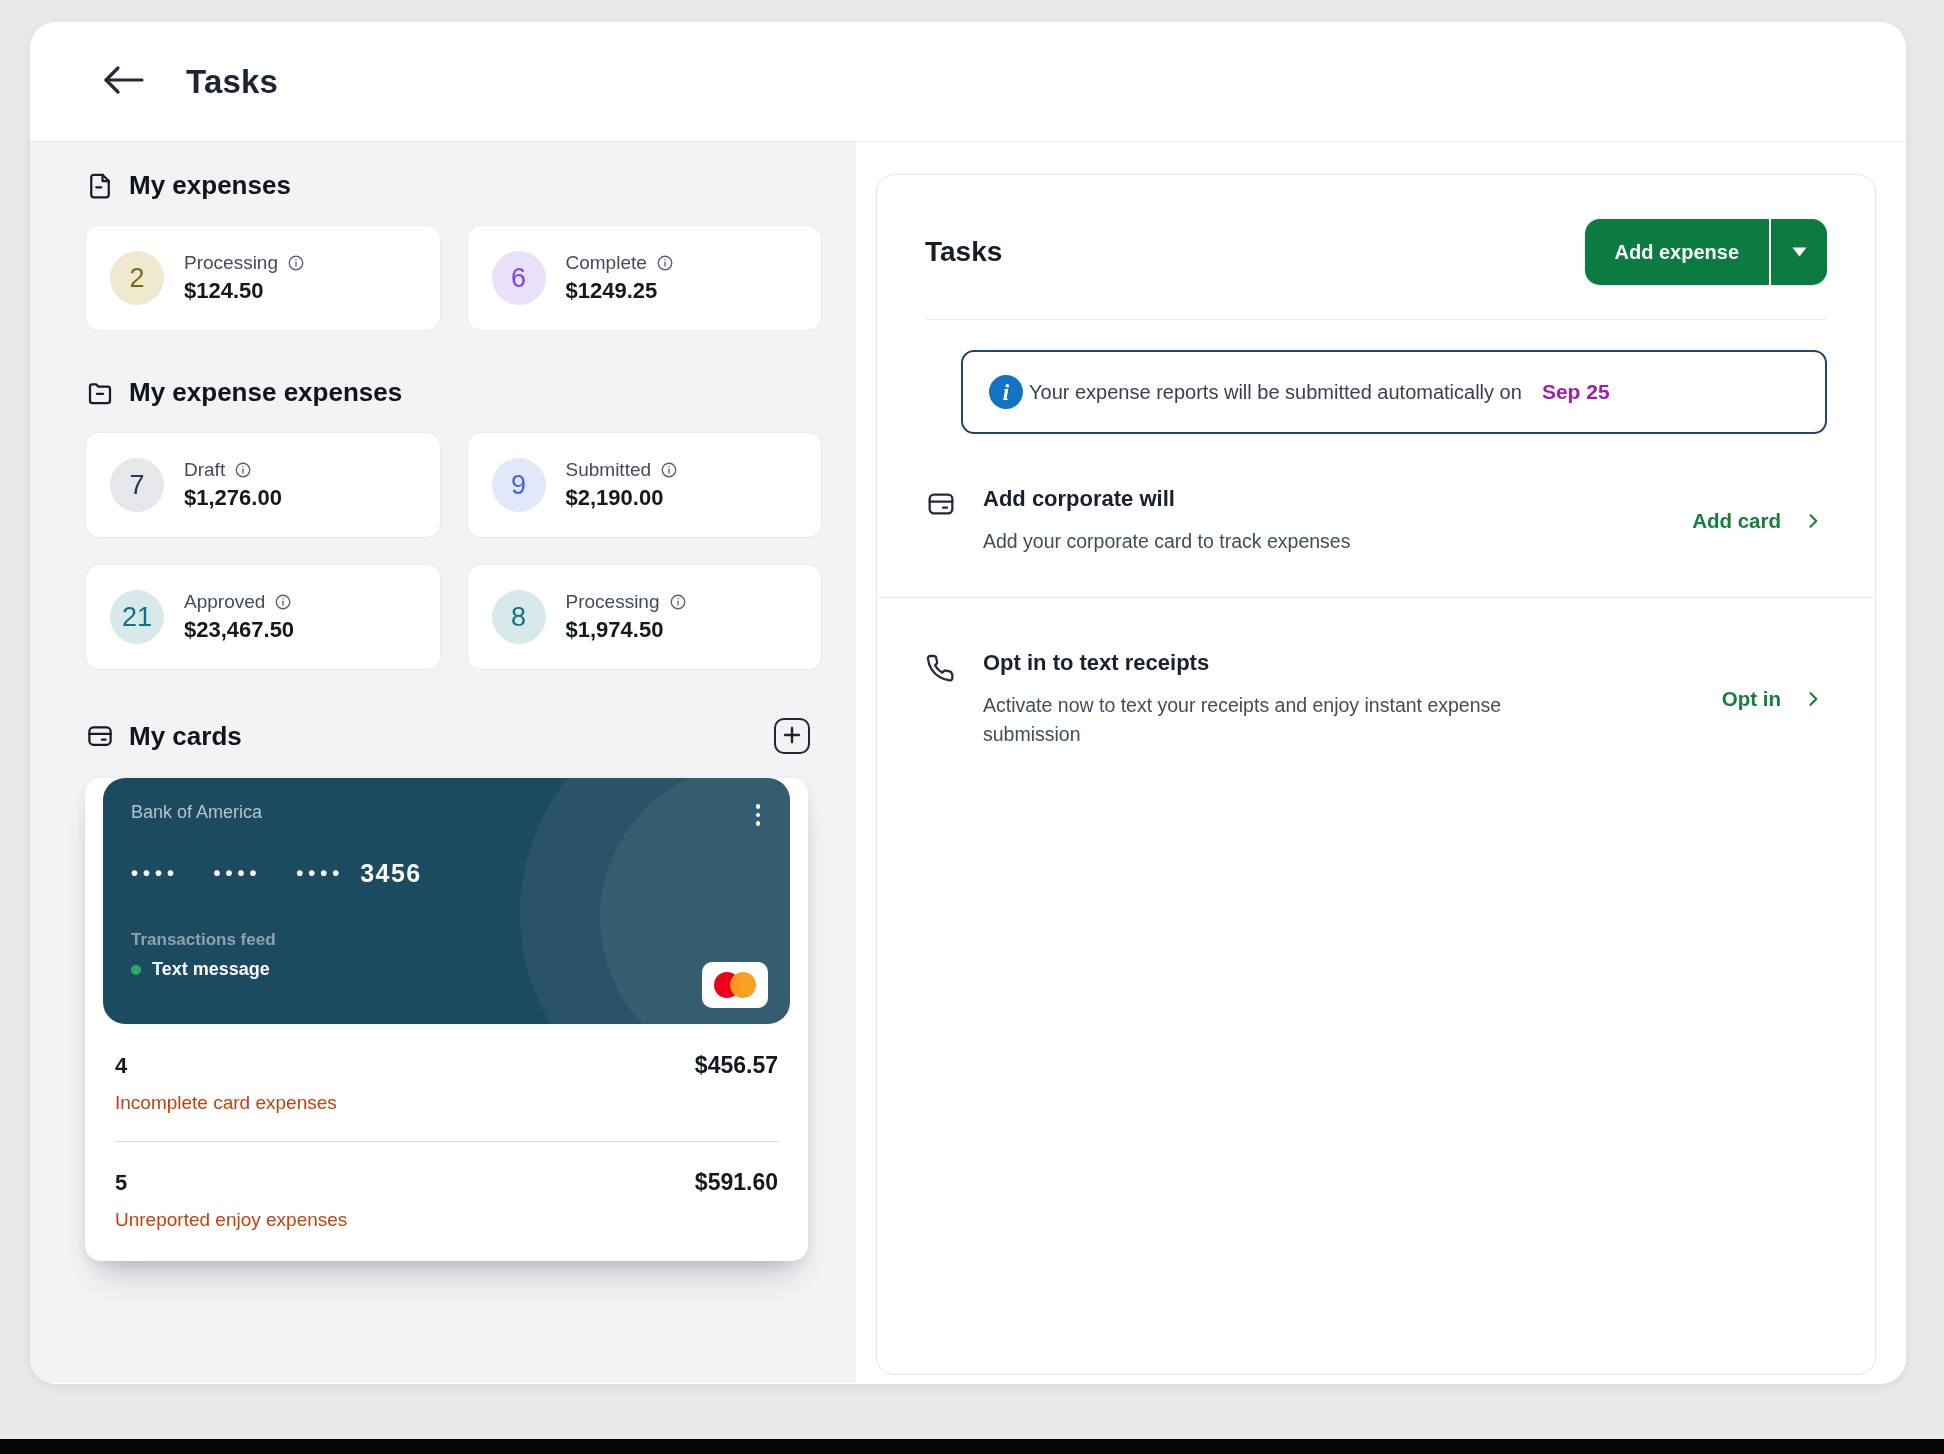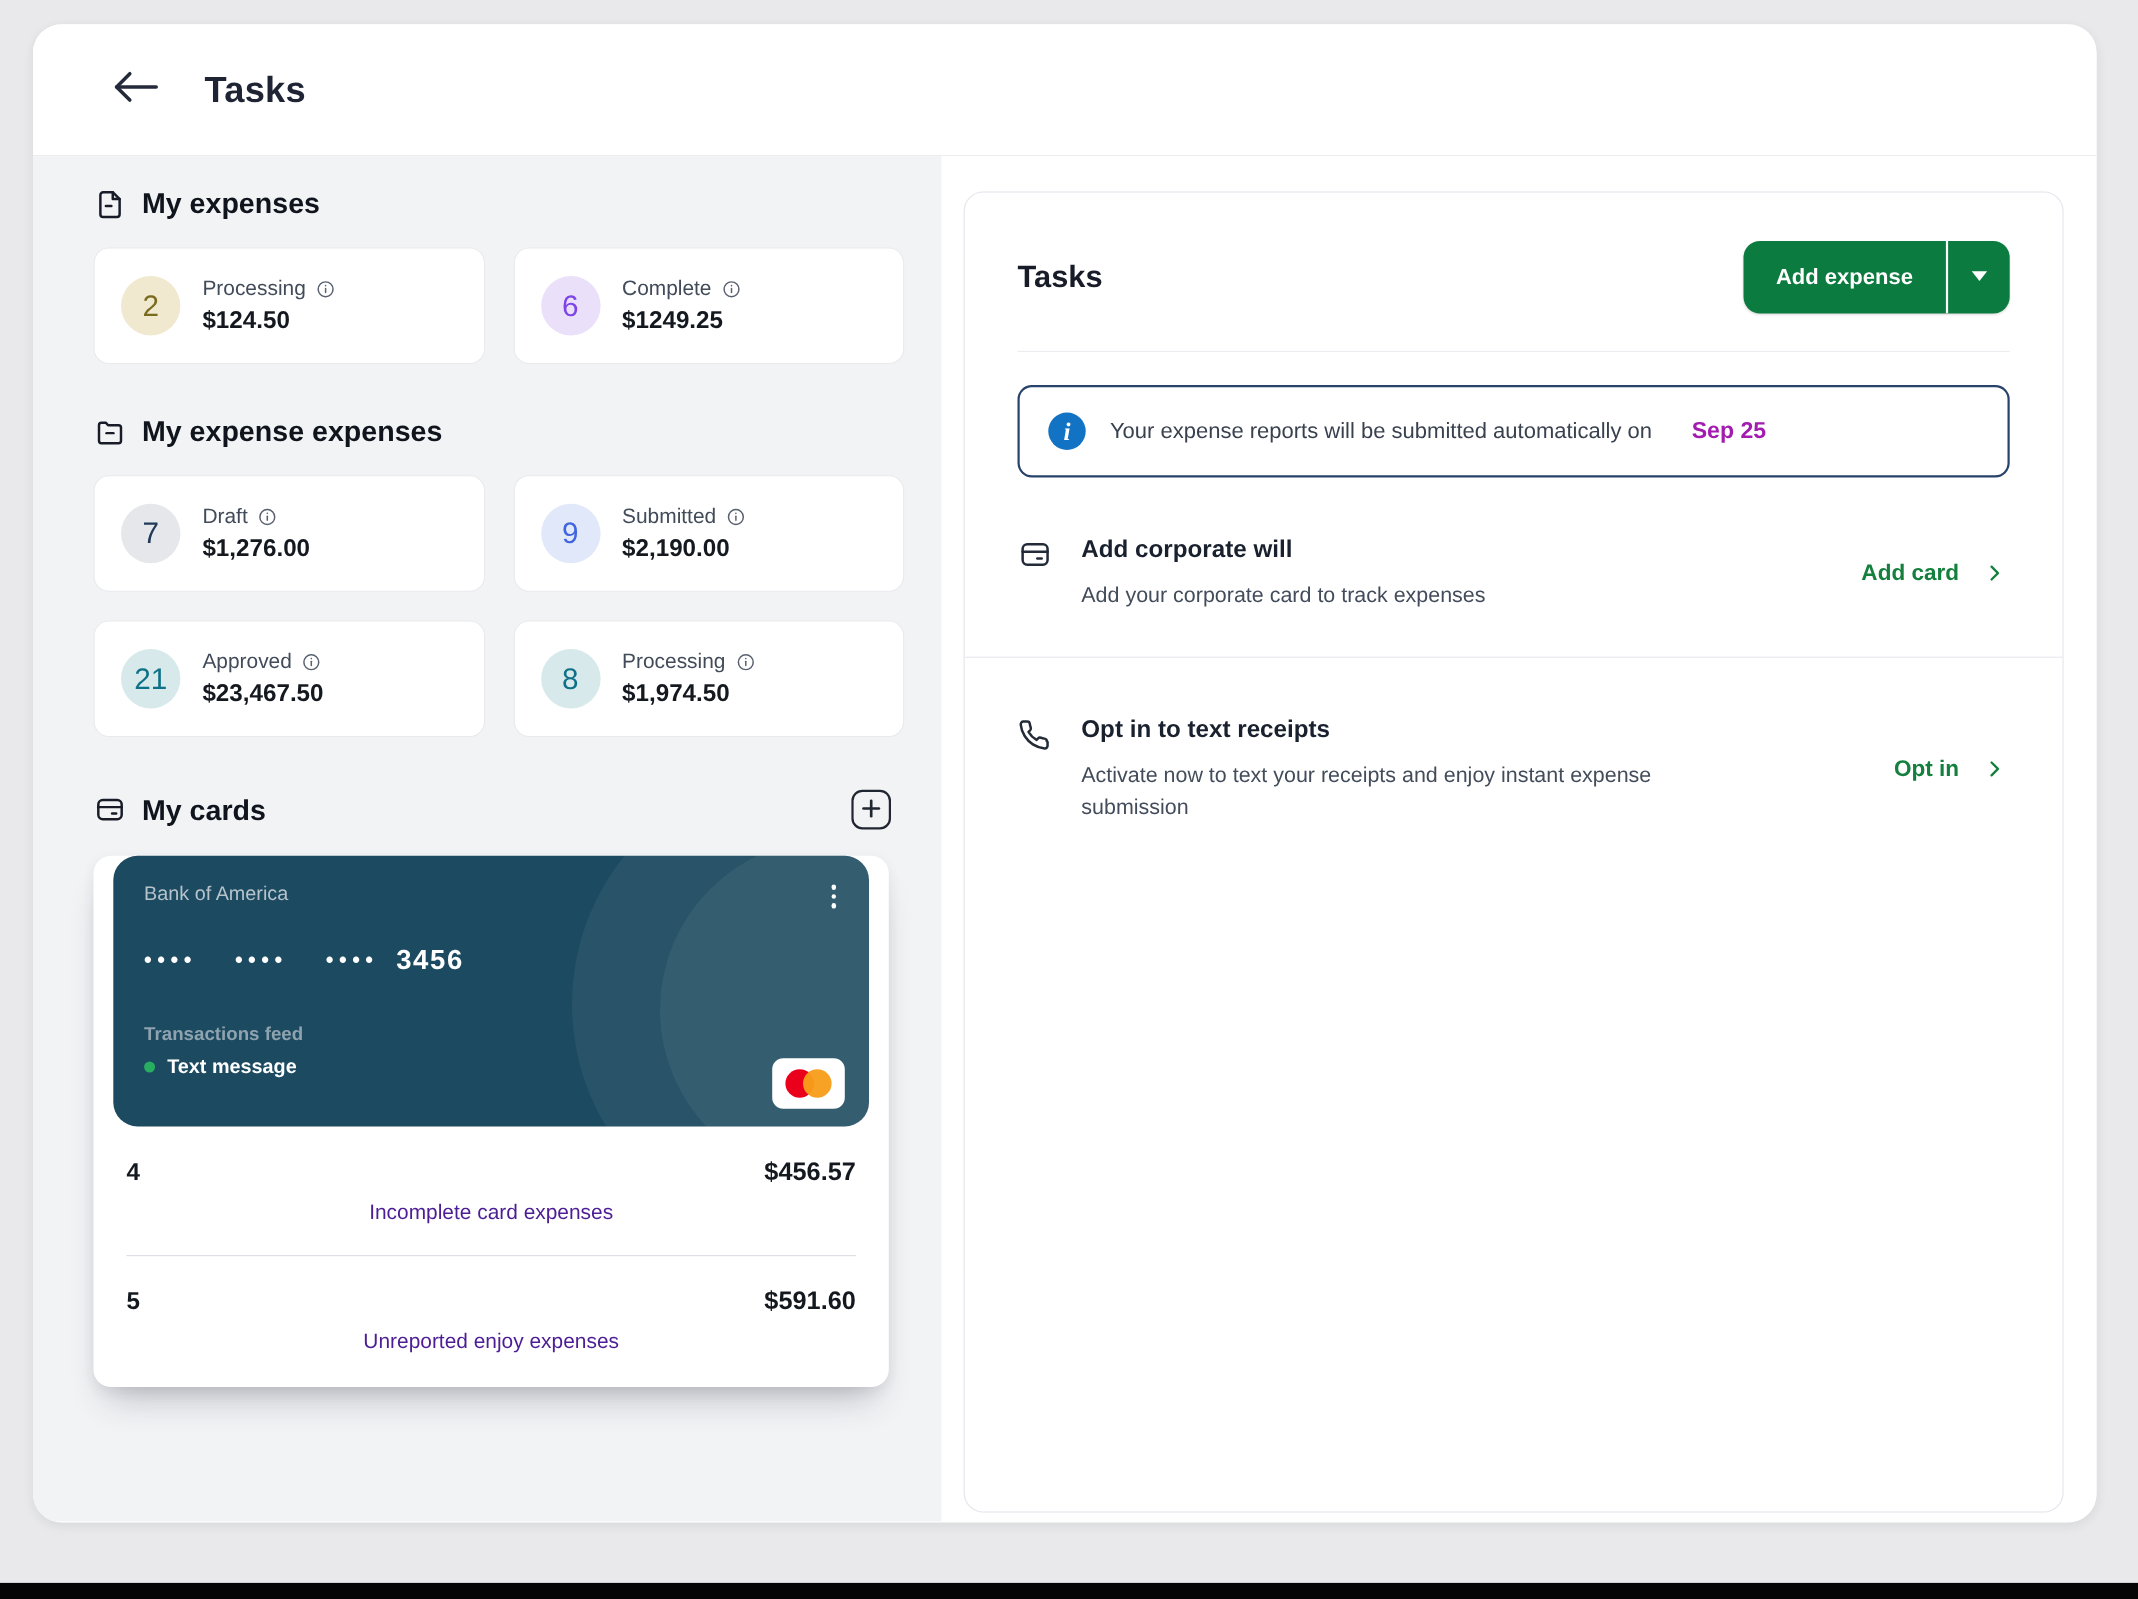--- a/index.html
+++ b/index.html
@@ -97,21 +97,21 @@
     position:absolute; right:22px; bottom:16px; width:66px; height:46px; z-index:3;
     background:#fff; border-radius:10px; display:flex; align-items:center; justify-content:center;
   }
   .mc-red { width:26px; height:26px; border-radius:50%; background:#eb001b; }
   .mc-orange { width:26px; height:26px; border-radius:50%; background:#f79e1b; margin-left:-10px; opacity:.96; }
 
   .card-stats { padding:28px 30px 30px; }
   .crow-top { display:flex; align-items:baseline; justify-content:space-between; }
   .c-count { font-size:22px; font-weight:700; color:#14181f; }
   .c-amount { font-size:23px; font-weight:700; color:#14181f; }
-  .c-label { margin-top:13px; font-size:19px; color:#4c1d95;text-align:center; }
+  .c-label { margin-top:13px; font-size:19px; color:#c2410c; }
   .c-divider { height:1px; background:#dadce2; margin:27px 0; }
 
   
   .content { flex:1; background:#fff; position:relative; }
   .panel {
     position:absolute; left:20px; top:32px; right:30px; bottom:8px;
     background:#fff; border:1px solid #e4e4ec; border-radius:18px;
     padding:44px 48px 40px;
   }
   .panel-header { display:flex; align-items:center; justify-content:space-between; }
@@ -120,21 +120,21 @@
     display:flex; height:66px; border-radius:15px; overflow:hidden; background:#0b7b3f;
     color:#fff; cursor:pointer; box-shadow:0 1px 2px rgba(0,0,0,.12);
   }
   .add-expense-main { padding:0 30px; display:flex; align-items:center; font-size:20px; font-weight:700; }
   .add-expense-sep { width:2px; background:#fff; }
   .add-expense-caret { width:56px; display:flex; align-items:center; justify-content:center; }
   .panel-divider { height:1px; background:#ececf1; margin-top:34px; }
 
   .banner {
     margin-top:30px; height:84px; border:2px solid #27436b; border-radius:13px;
-    display:flex; align-items:center; padding:0 26px; gap:22px;
+    display:flex; align-items:center; padding:0 26px; gap:6px;margin-left:36px;
   }
   .info-badge {
     width:34px; height:34px; border-radius:50%; background:#1273c4; flex-shrink:0;
     display:flex; align-items:center; justify-content:center;
   }
   .info-badge::before {
     content:"i"; color:#fff; font-family:"Liberation Serif","DejaVu Serif",serif;
     font-style:italic; font-weight:700; font-size:23px; line-height:1;
   }
   .banner-text { font-size:20px; color:#39414f; }

